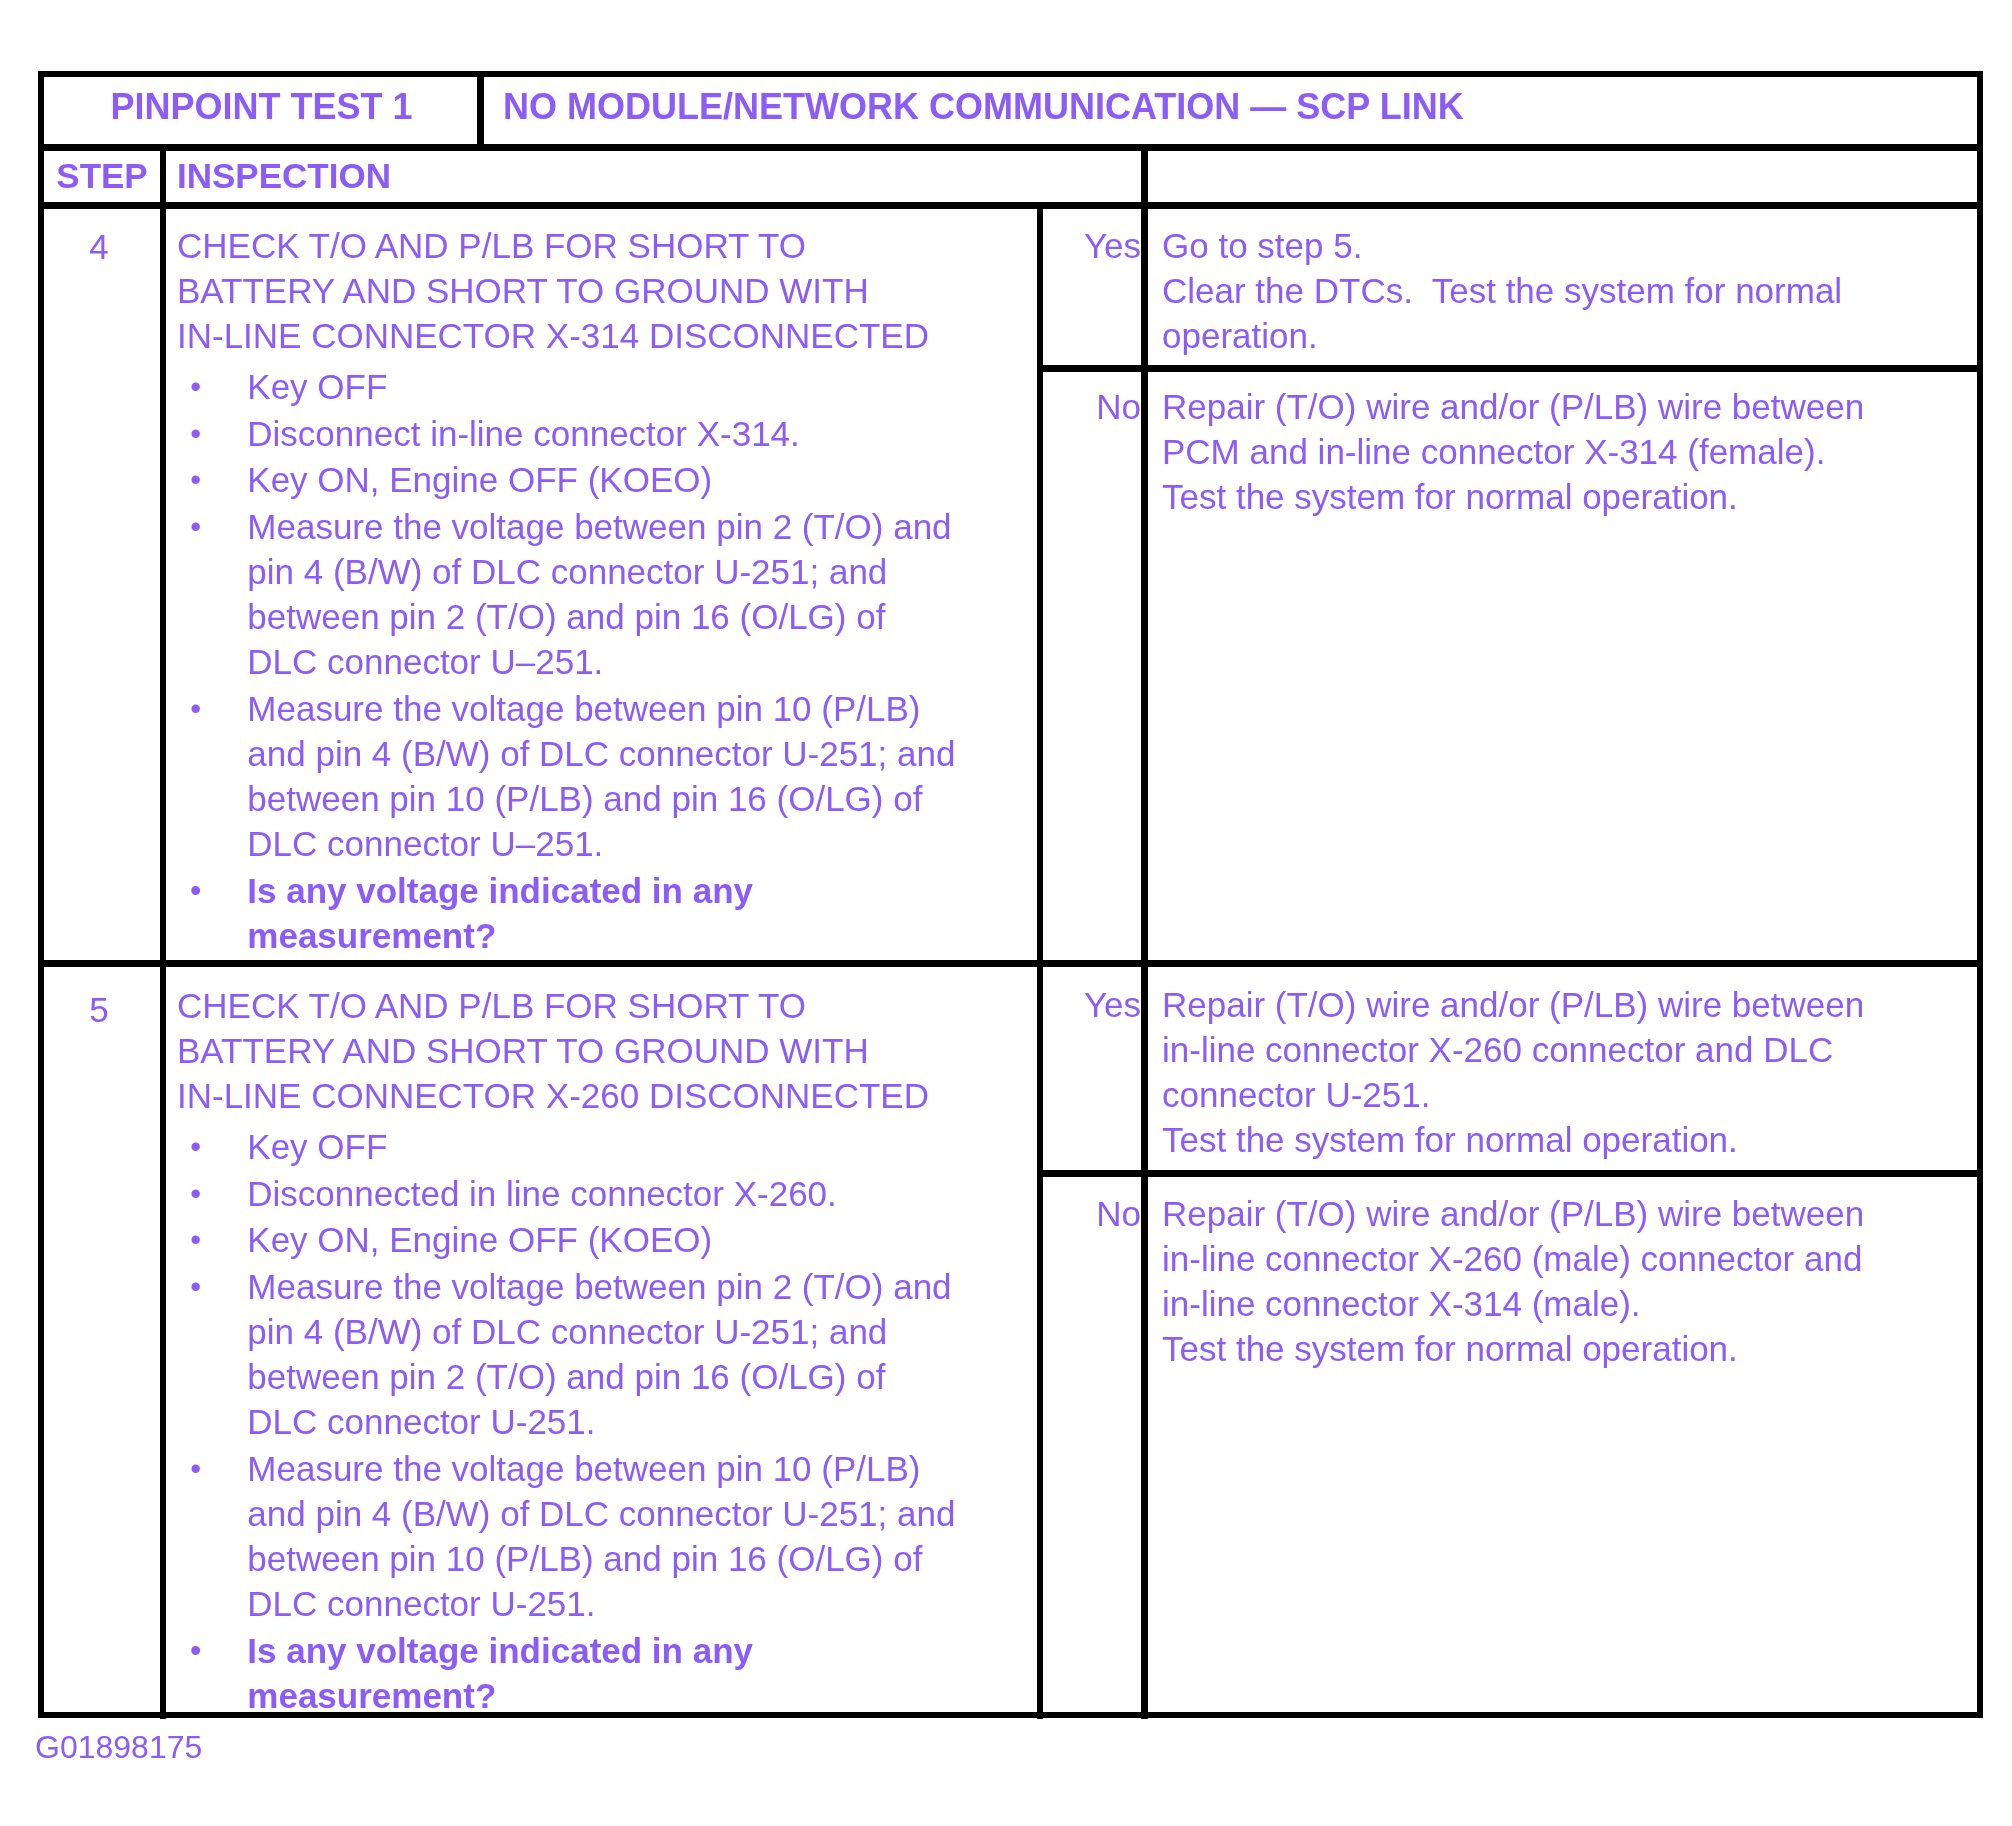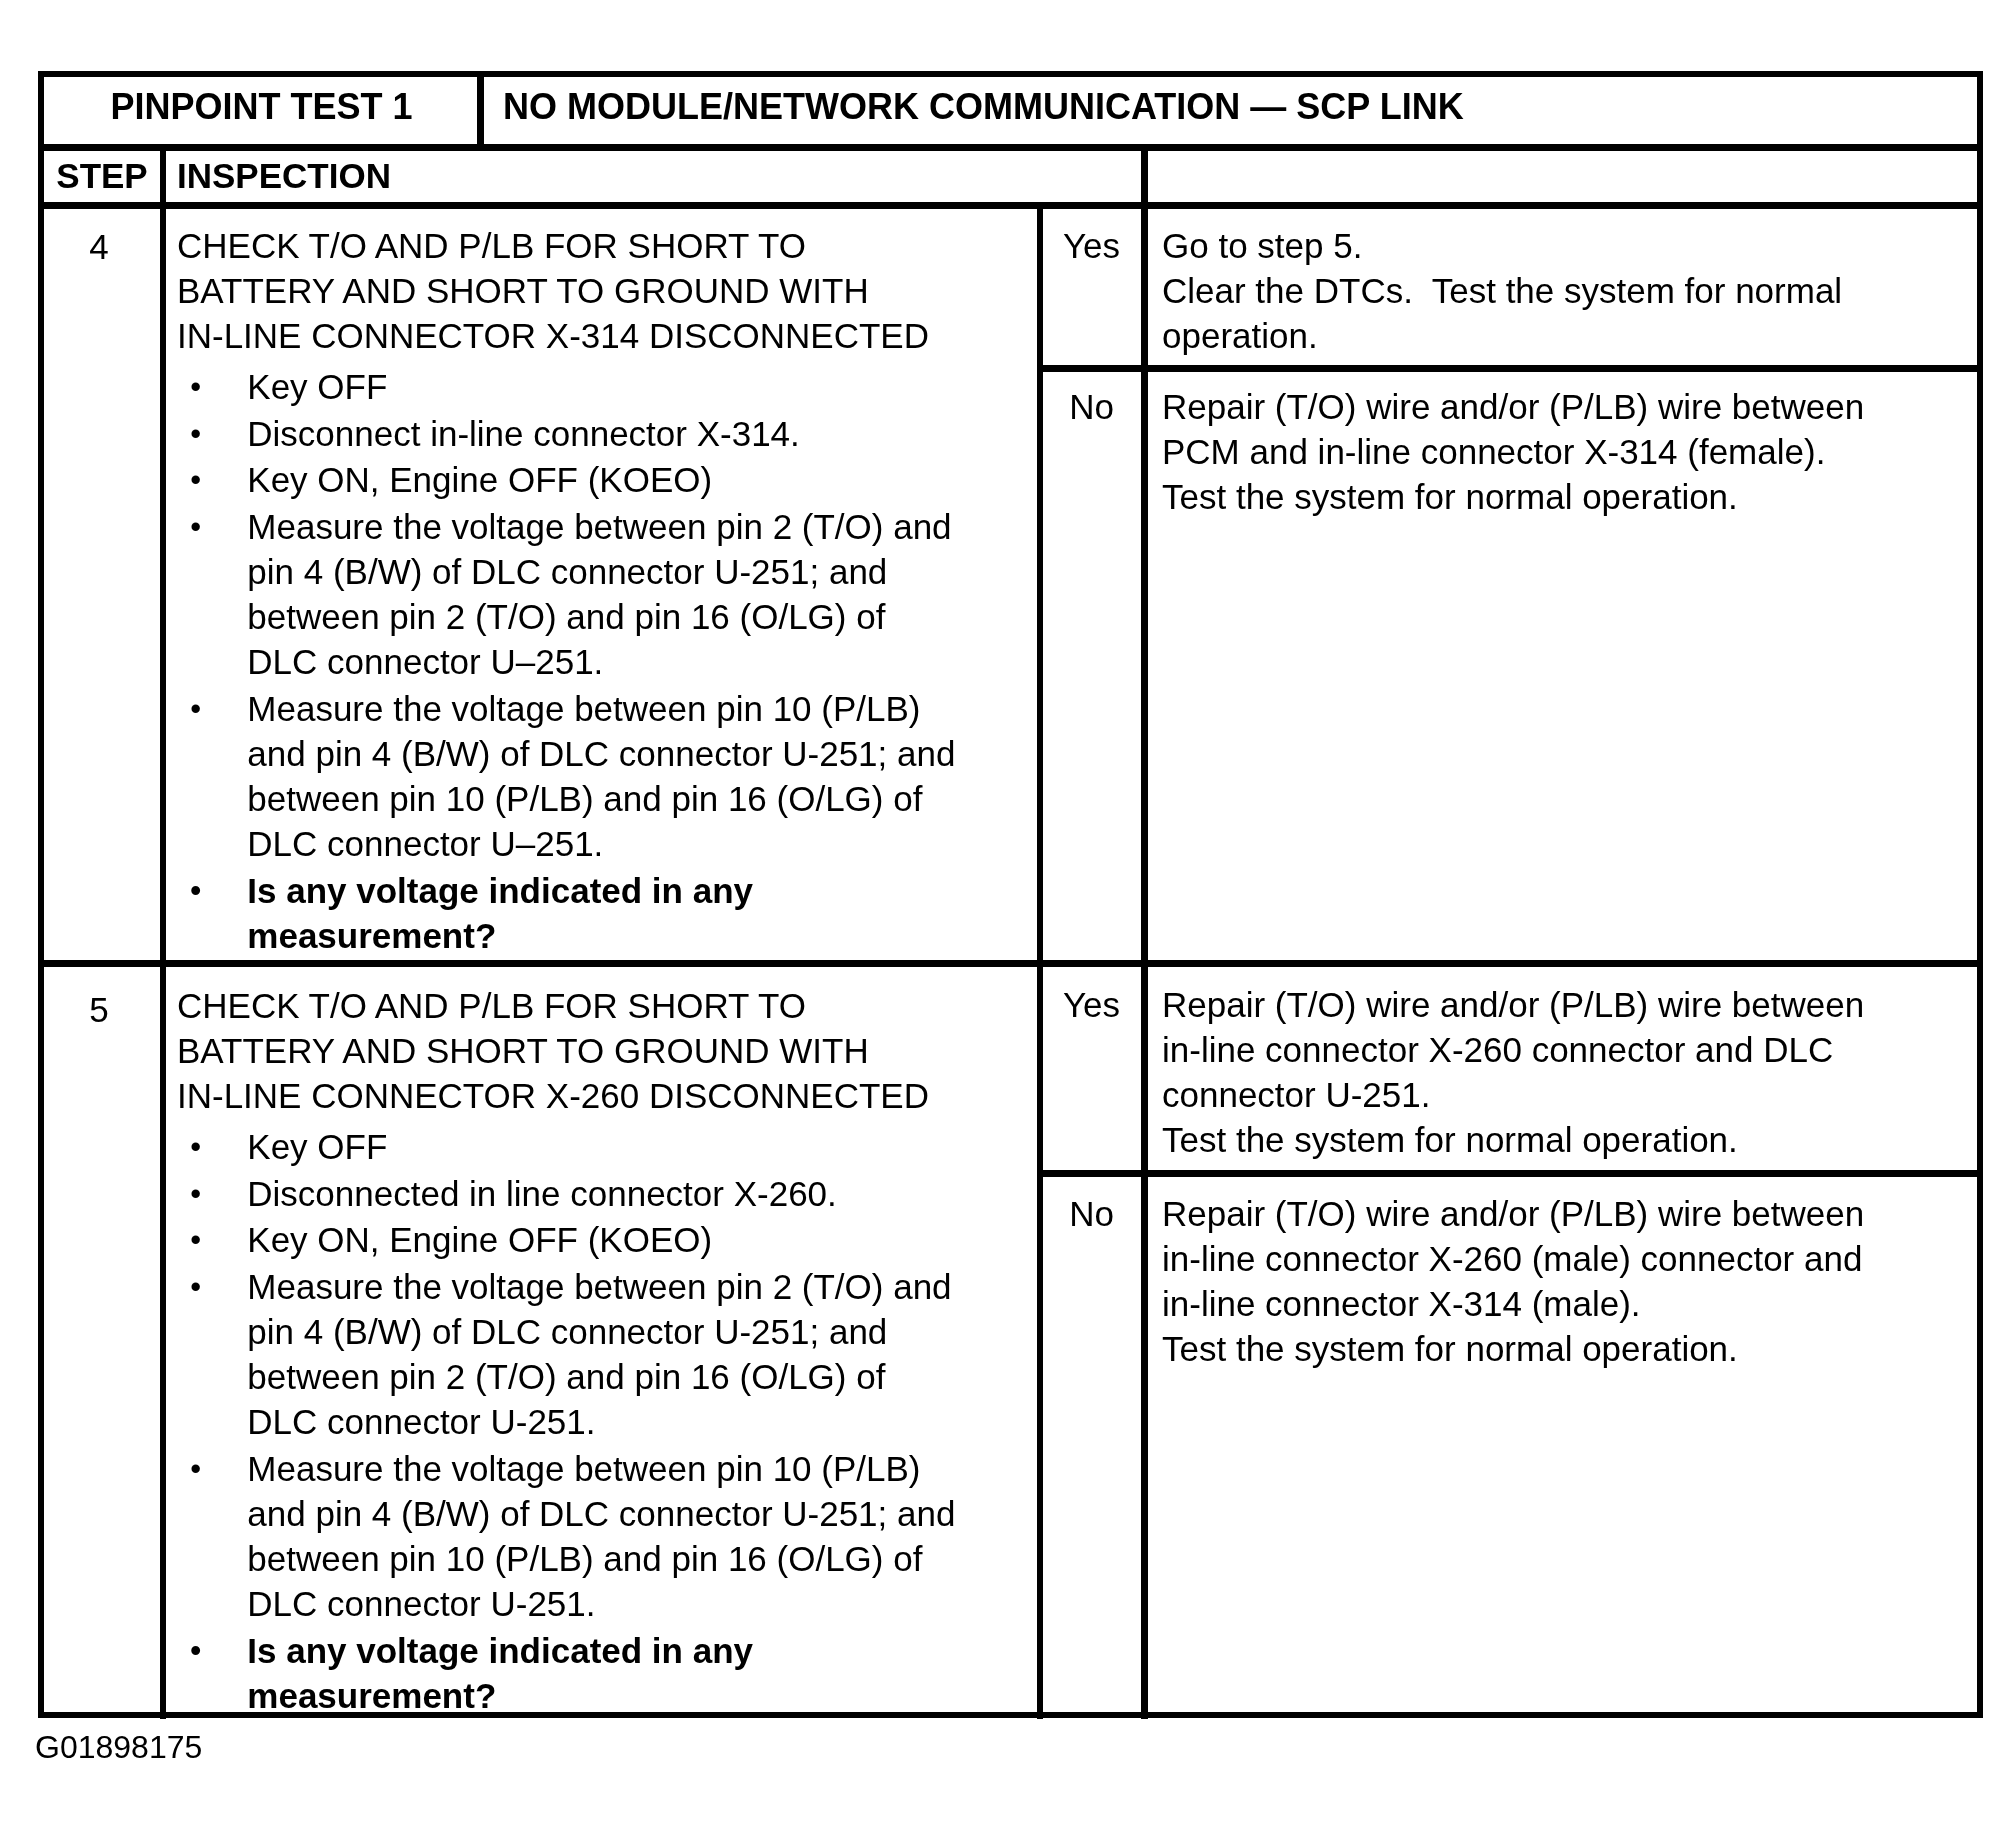--- a/index.html
+++ b/index.html
@@ -1,30 +1,30 @@
 <!DOCTYPE html>
 <html style="font-size:15px"><head>
 <meta charset="utf-8">
 <style>
   html,body{margin:0;padding:0;background:#fff;}
   .page{
     position:relative;width:2013px;height:1826px;background:#ffffff;
-    font-family:"Liberation Sans",sans-serif;color:#000000;
+    font-family:"Liberation Sans",sans-serif;color:#8b5cf6;
   }
   .line{position:absolute;background:#000;}
   .outer{position:absolute;border:6.7px solid #000;box-sizing:border-box;background:transparent;}
   .cell{position:absolute;}
   .t{font-size:35px;line-height:45px;}
   .b{font-weight:bold;}
   .pre{white-space:pre-wrap;}
   .vcenter{display:flex;align-items:center;}
   .hcenter{justify-content:center;}
   .title{font-size:36px;line-height:36px;font-weight:bold;}
   .num{text-align:center;}
-  .yn{text-align:center;}
+  .yn{text-align:right;}
   .heading{white-space:pre-wrap;margin-bottom:5.7px;}
   .bullet{display:flex;margin-top:1.9px;}
   .dot{width:57px;padding-left:13.3px;font-size:31px;line-height:45px;flex:none;}
   .btext{white-space:pre-wrap;flex:1;}
   .footer{position:absolute;left:35px;top:1731px;font-size:32px;line-height:32px;}
 </style>
 </head>
 <body>
 
 <div class="page">

